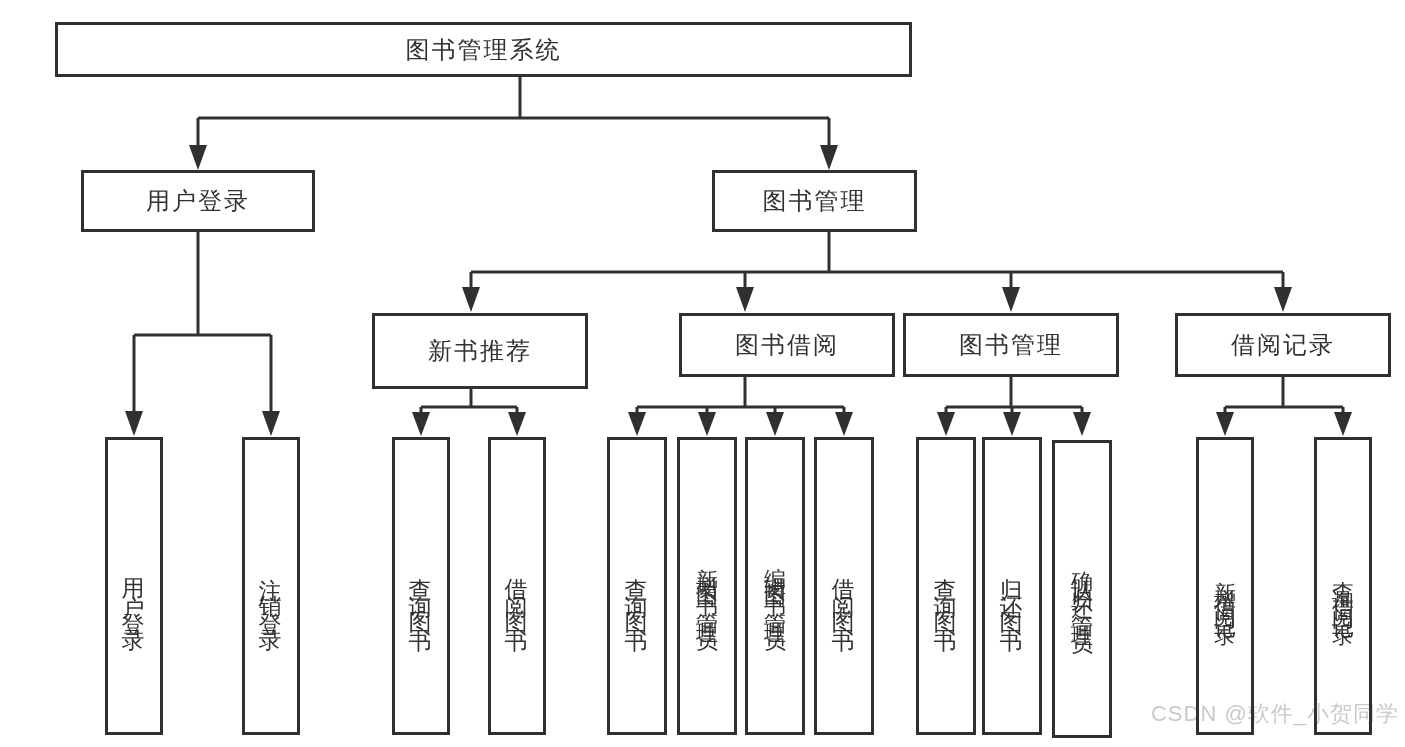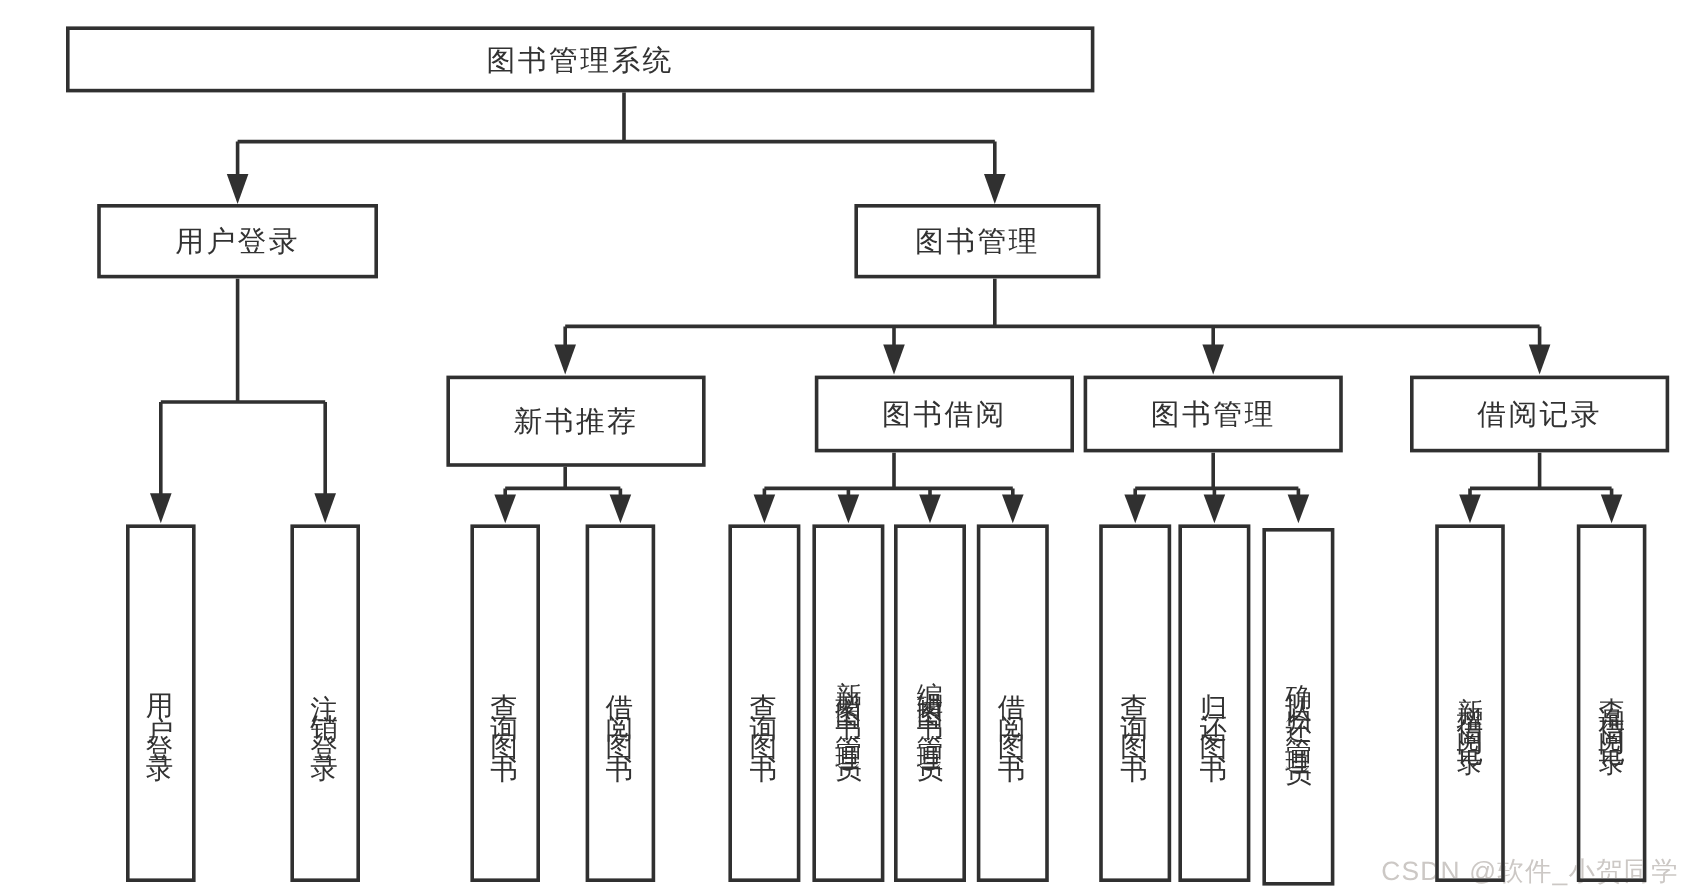--- a/index.html
+++ b/index.html
@@ -61,21 +61,21 @@
   }
   .node.leaf.short span {
     font-size: 23px;
     letter-spacing: 17px;
     transform: translateY(8px);
   }
 
   .watermark {
     position: absolute;
     right: 6px;
-    bottom: 6px;
+    bottom: 18px;
     font-size: 22px;
     letter-spacing: 1px;
     color: var(--watermark);
     mix-blend-mode: darken;
     white-space: nowrap;
     z-index: 5;
   }
 </style>
 </head>
 <body>

